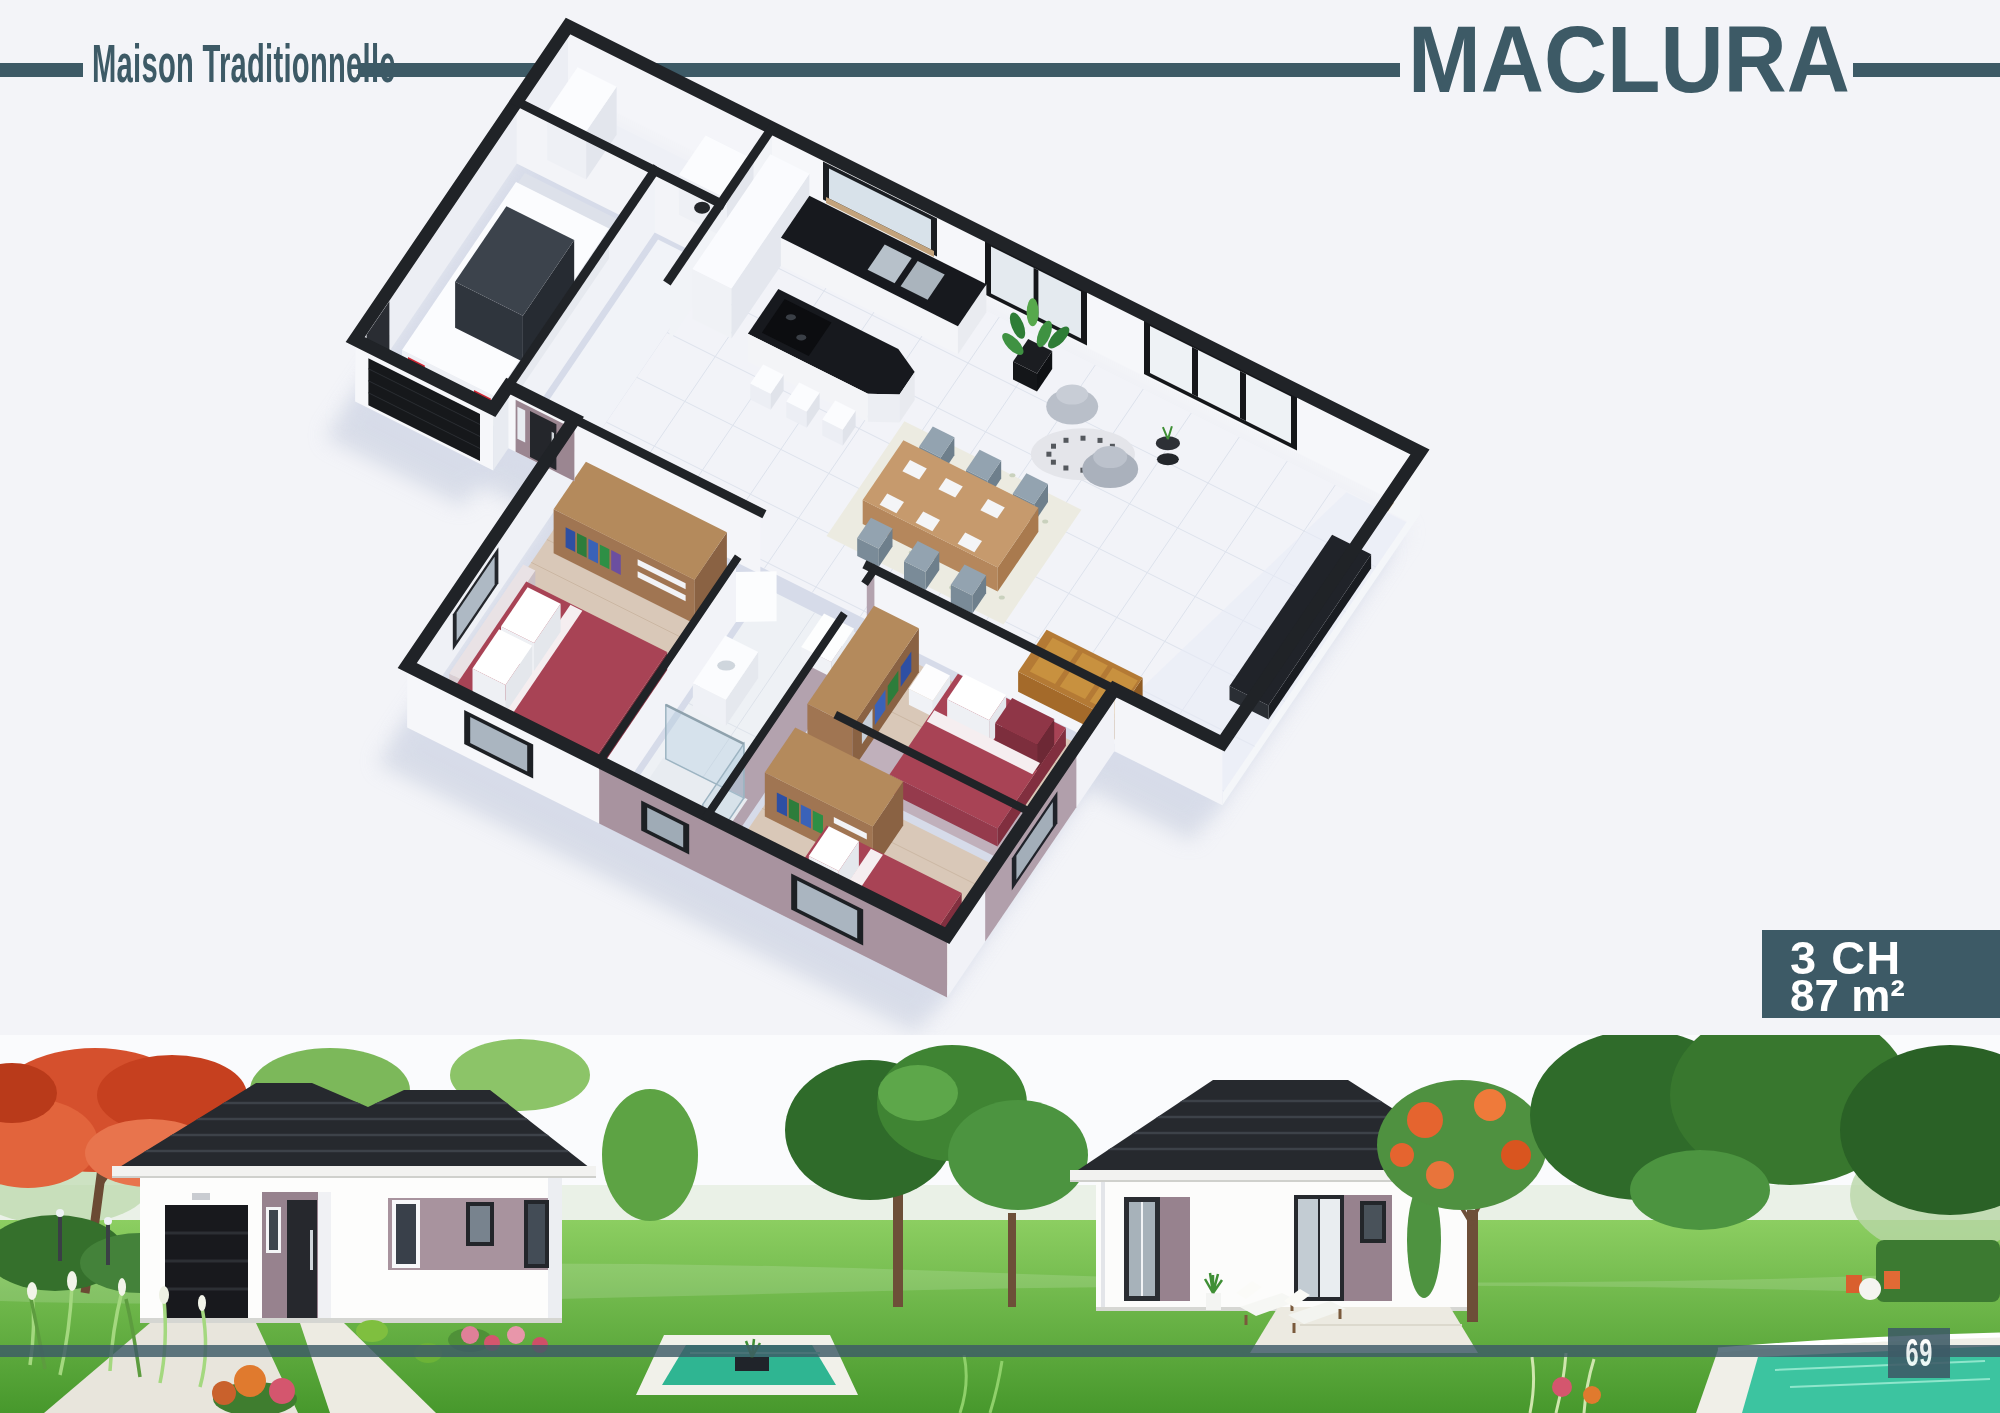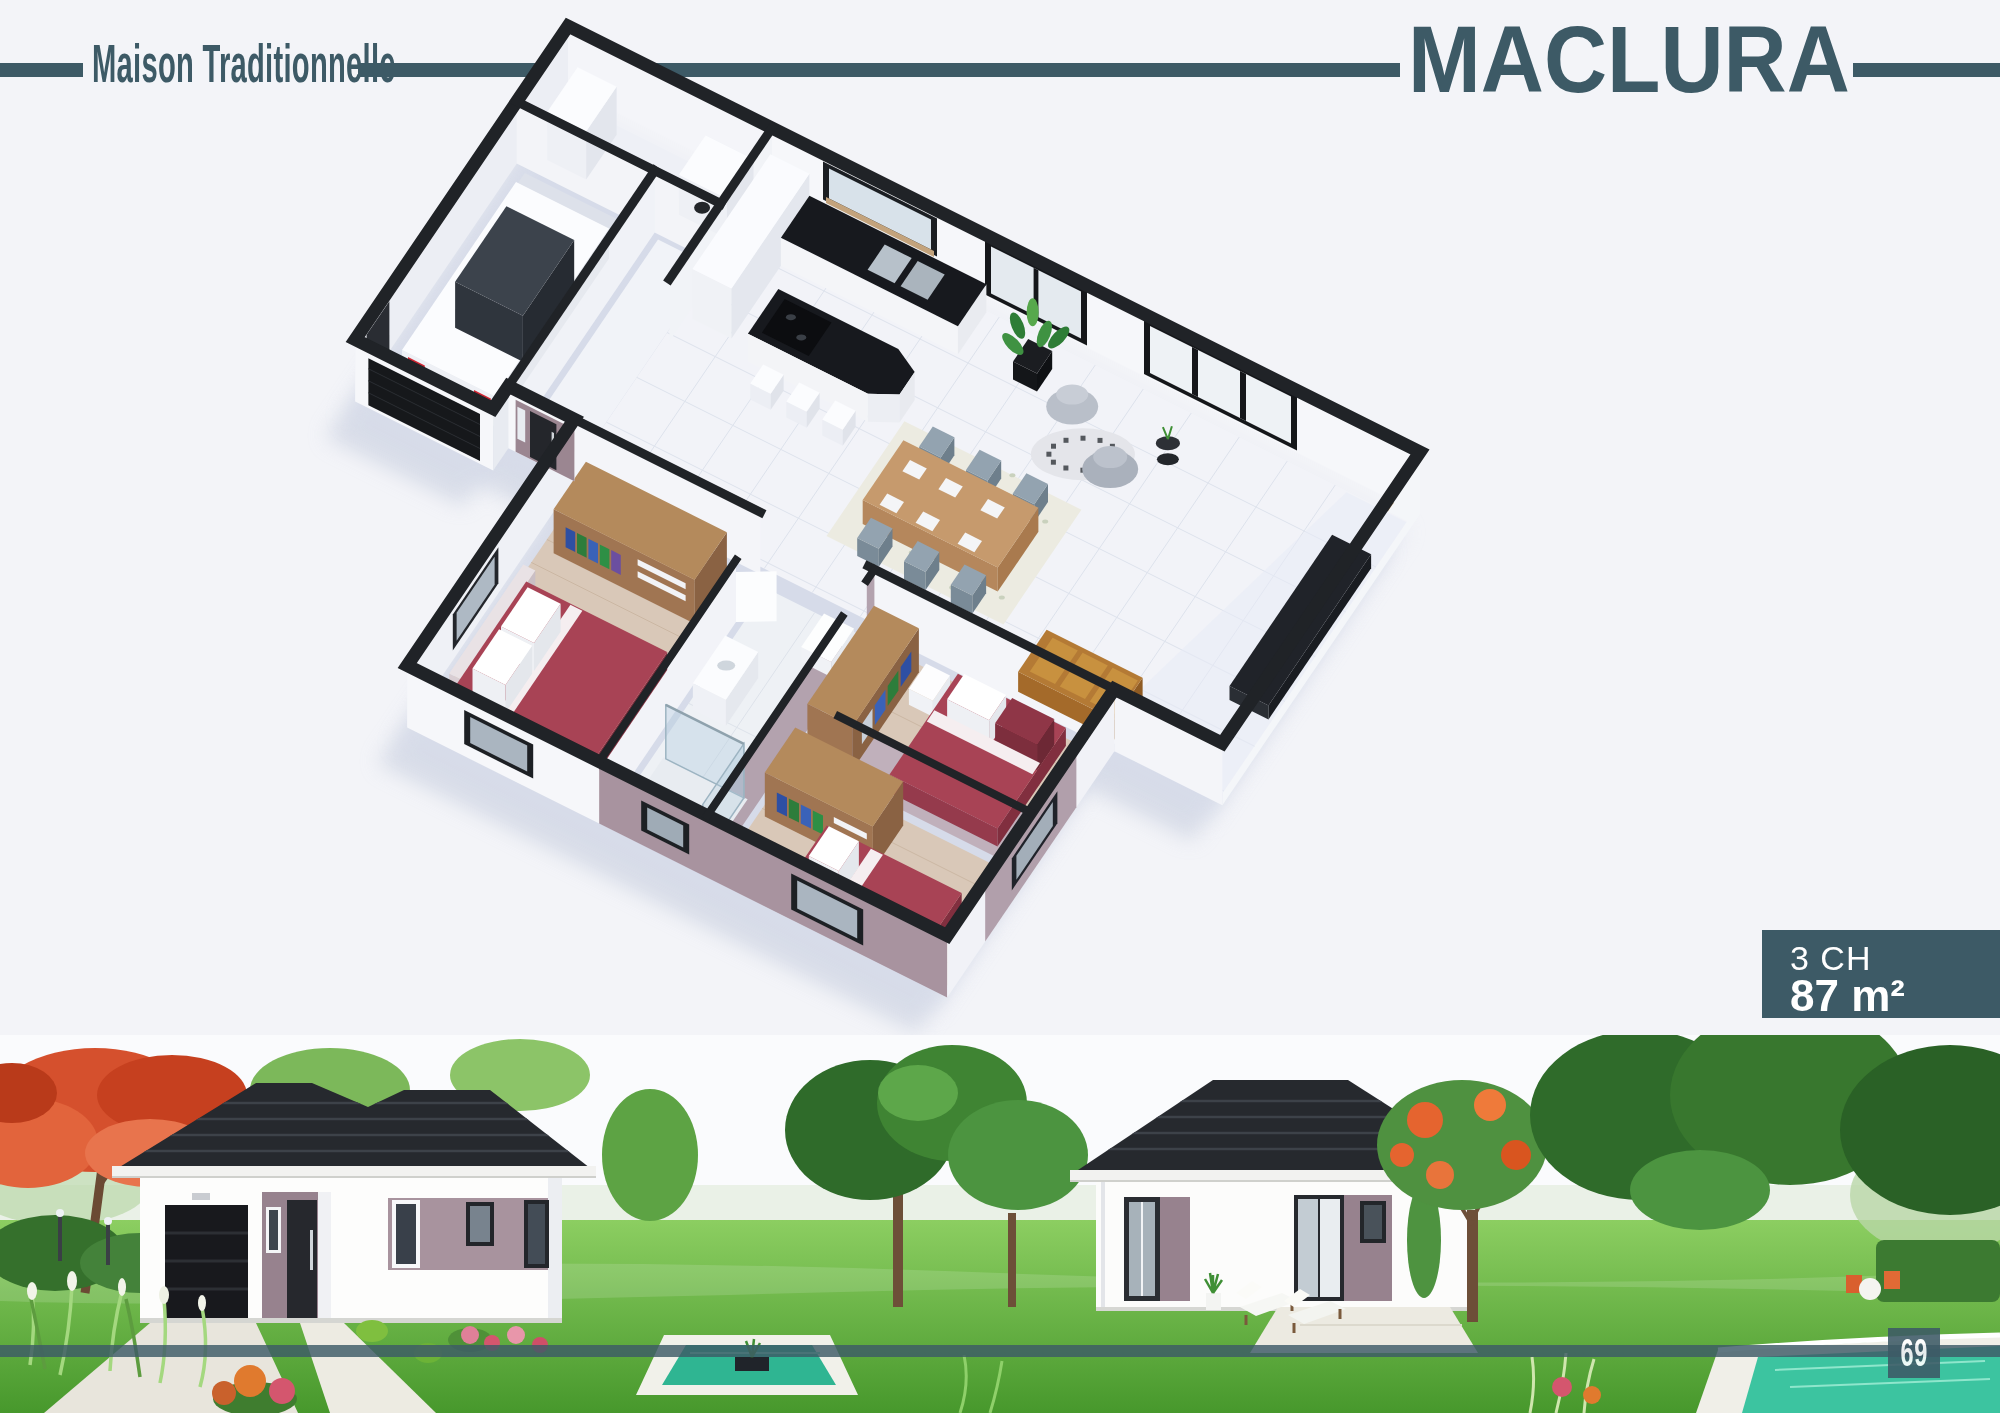--- a/index.html
+++ b/index.html
@@ -10,25 +10,25 @@
   .rule-mid{left:358px;top:63px;width:1042px;}
   .rule-right{left:1853px;top:63px;width:147px;}
   .category-label{position:absolute;left:92px;top:36px;margin:0;font-size:54px;line-height:54px;
      font-weight:bold;color:var(--brand-teal,#3d5a66);transform:scaleX(.54);transform-origin:left center;
      white-space:nowrap;letter-spacing:.5px;}
   .model-name{position:absolute;left:1408px;top:12px;margin:0;font-size:95px;line-height:95px;
      font-weight:bold;color:var(--brand-teal,#3d5a66);transform:scaleX(.92);transform-origin:left center;
      white-space:nowrap;}
   .spec-badge{position:absolute;left:1762px;top:930px;width:238px;height:88px;
      background:var(--brand-teal,#3d5a66);color:#fff;box-sizing:border-box;padding:8px 0 0 28px;}
-  .spec-badge .l1{font-size:34px;font-weight:normal;line-height:40px;letter-spacing:1px;}
+  .spec-badge .l1{font-size:47px;font-weight:bold;line-height:40px;letter-spacing:1px;}
   .spec-badge .l2{font-size:44px;font-weight:bold;line-height:36px;}
   .footer-bar{position:absolute;left:0;top:1345px;width:2000px;height:12px;
      background:var(--brand-teal,#3d5a66);opacity:.82;}
-  .page-number{position:absolute;left:1888px;top:1328px;width:52px;height:50px;
+  .page-number{position:absolute;left:1888px;top:1328px;width:62px;height:50px;
      background:var(--brand-teal,#3d5a66);opacity:.88;color:#fff;display:flex;align-items:center;justify-content:center;}
   .page-number span{font-size:38px;font-weight:bold;transform:scaleX(.62);letter-spacing:1px;}
   #plan-svg,#scene-svg{position:absolute;pointer-events:none;}
   #plan-svg{left:0;top:0;width:2000px;height:1413px;}
   #scene-svg{left:0;top:1035px;width:2000px;height:378px;}
 </style>
 </head>
 <body>
 
 <div class="page">

